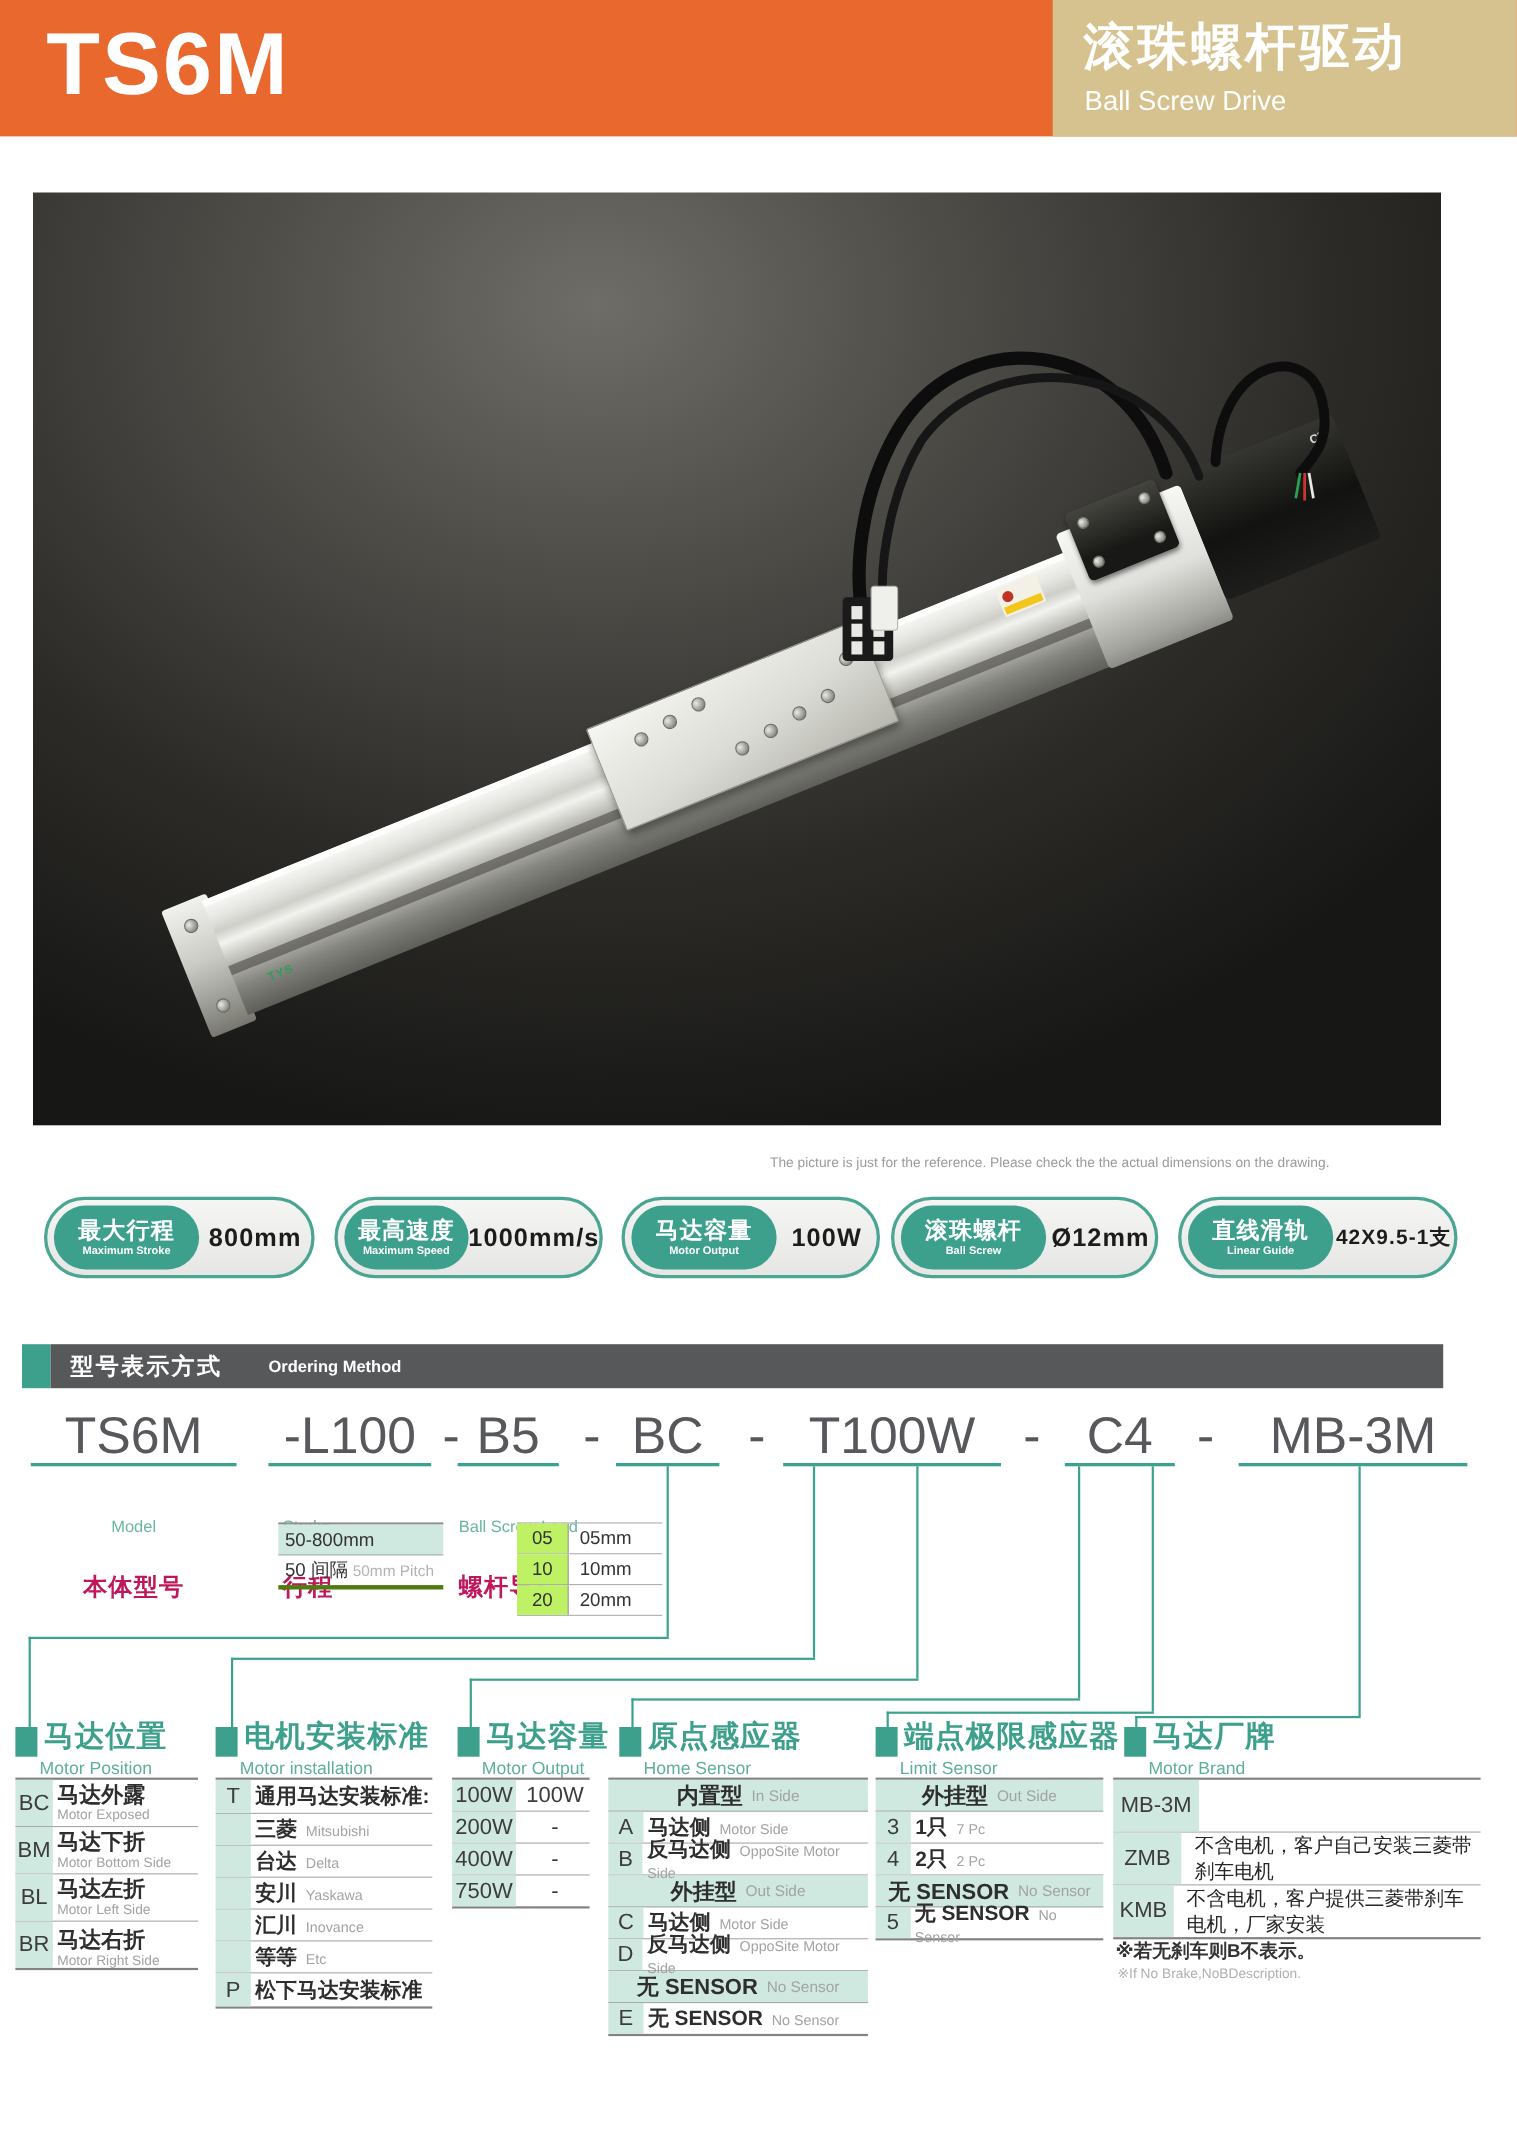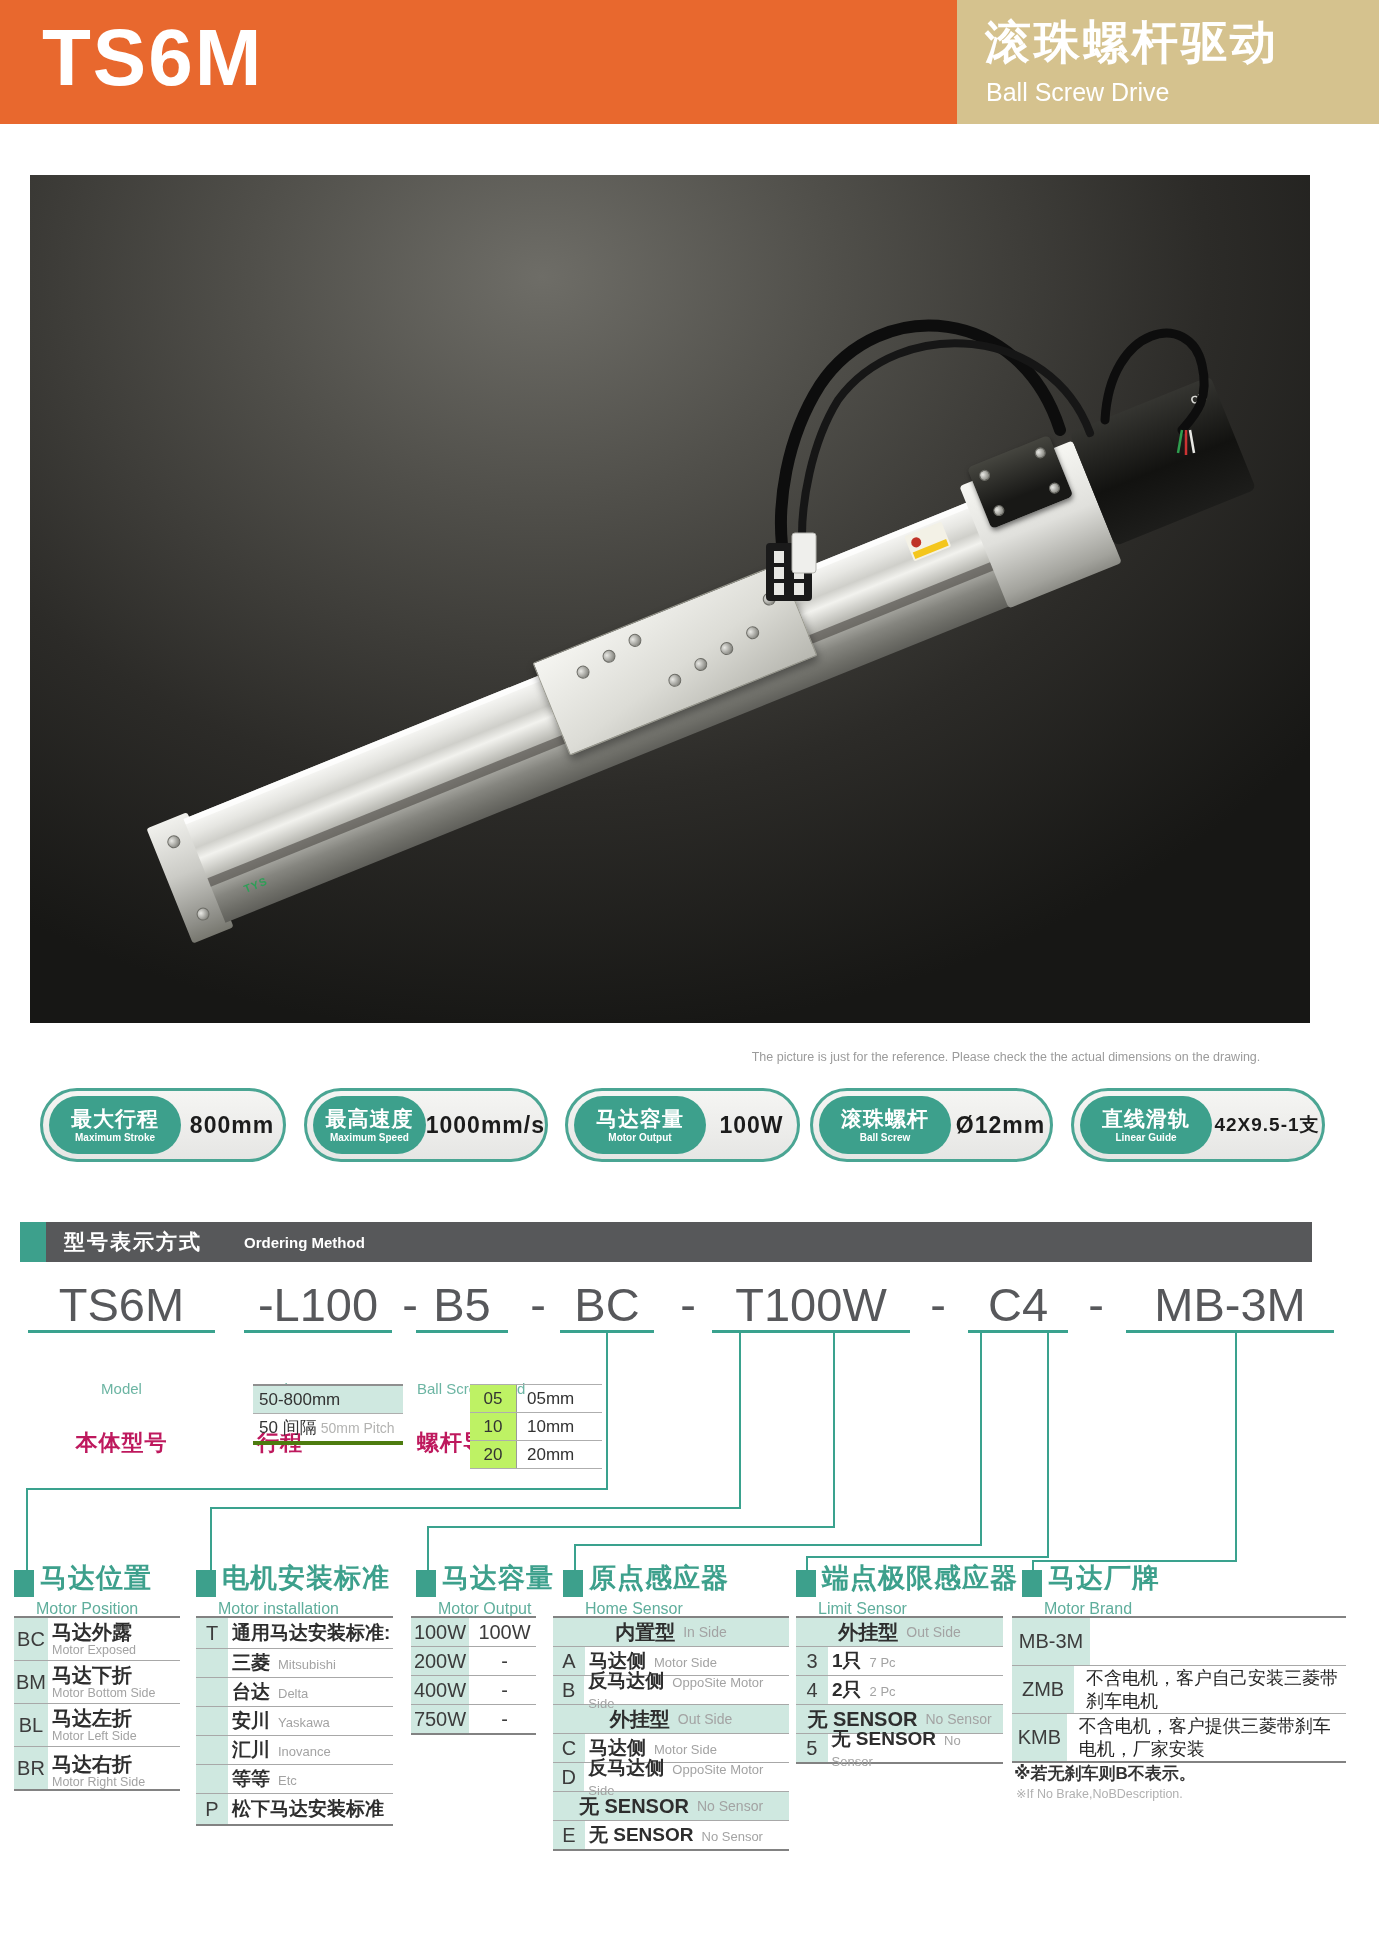--- a/index.html
+++ b/index.html
@@ -36,21 +36,21 @@
           background:linear-gradient(180deg,#353531,#121210 55%,#1d1d1b);}
   .warnlabel{left:812px;top:10px;width:40px;height:27px;background:#f3f1e6;border-radius:2px;}
   .warnlabel .dot{position:absolute;left:4px;top:5px;width:10px;height:10px;border-radius:50%;background:#c03227;}
   .warnlabel .strip{position:absolute;left:2px;bottom:2px;width:36px;height:7px;background:#f4c61c;}
   .tys{left:68px;top:84px;font-size:11px;font-weight:bold;color:#2f9e57;letter-spacing:1px;}
   .ce{font-size:11px;font-weight:bold;color:#dcdcd8;}
   .cable-svg{left:0;top:0;width:1280px;height:848px;}
 
   
   .cap-cn{left:700px;top:1026px;width:612px;text-align:right;font-size:18px;font-weight:bold;color:#222;}
-  .cap-en{left:700px;top:1050px;width:612px;text-align:center;font-size:12.5px;color:#9b9b9b;}
+  .cap-en{left:700px;top:1050px;width:612px;text-align:left;font-size:12.5px;color:#9b9b9b;}
 
   
   .badge{top:1088px;height:68px;border:3px solid #4aa593;border-radius:38px;
          background:linear-gradient(180deg,#f5f5f3,#e6e6e4);display:flex;align-items:center;}
   .badge-pill{margin-left:6px;width:132px;height:58px;border-radius:30px;background:#3da08c;
          display:flex;flex-direction:column;align-items:center;justify-content:center;color:#fff;}
   .badge-cn{font-size:21px;font-weight:bold;letter-spacing:1px;line-height:24px;}
   .badge-en{font-size:10px;font-weight:bold;line-height:13px;}
   .badge-val{flex:1;text-align:center;font-size:23px;font-weight:bold;color:#1c1c1c;letter-spacing:1px;}
   .badge-val.sm{font-size:19px;}

